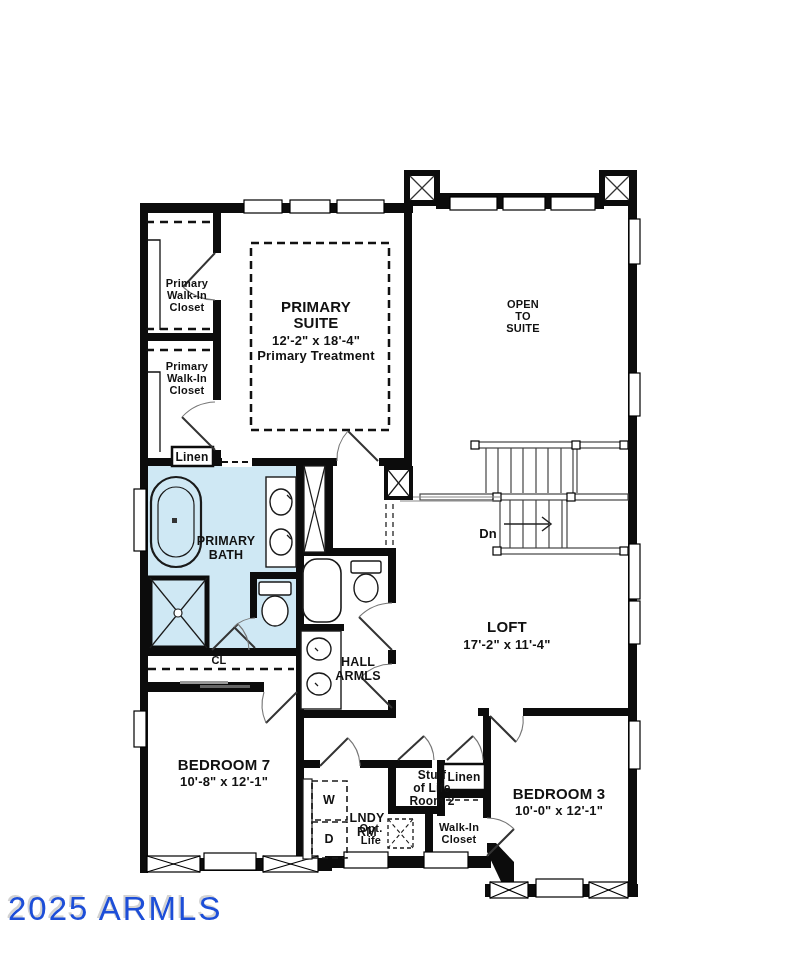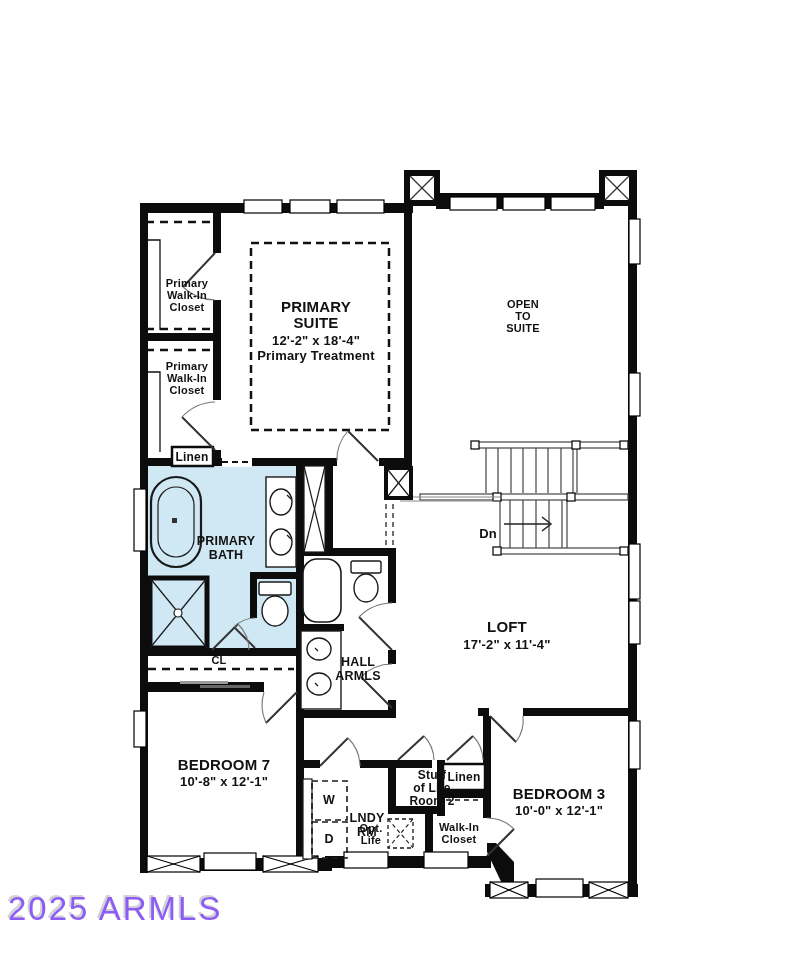--- a/index.html
+++ b/index.html
@@ -14,21 +14,21 @@
     white-space:pre-line; line-height:1.08; letter-spacing:0.2px;
   }
   .s15 { font-size:15px; }
   .s13 { font-size:13px; }
   .s12 { font-size:12.5px; }
   .s11 { font-size:11px; }
   .s10 { font-size:12px; }
   .watermark {
     position:absolute; left:8px; top:890px;
     font-size:33px; font-weight:normal; letter-spacing:2px;
-    color:#8b5cf6; text-shadow:-2px -2px 0 #d2d2d2;
+    color:#1d4ed8; text-shadow:-2px -2px 0 #d2d2d2;
   }
 </style>
 </head>
 <body>
 
 <div class="plan">
 <svg width="800" height="957" viewBox="0 0 800 957">
 
   <rect x="144" y="464" width="156" height="192" fill="#cfe8f4"></rect>
 

